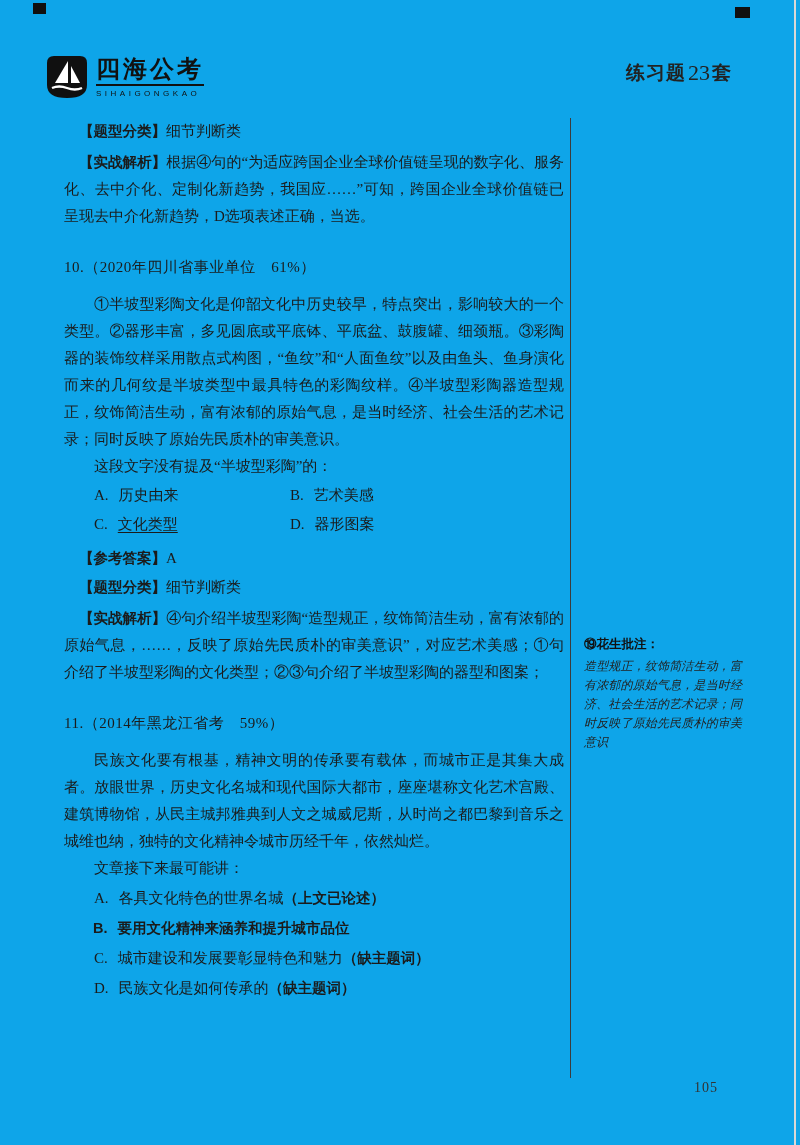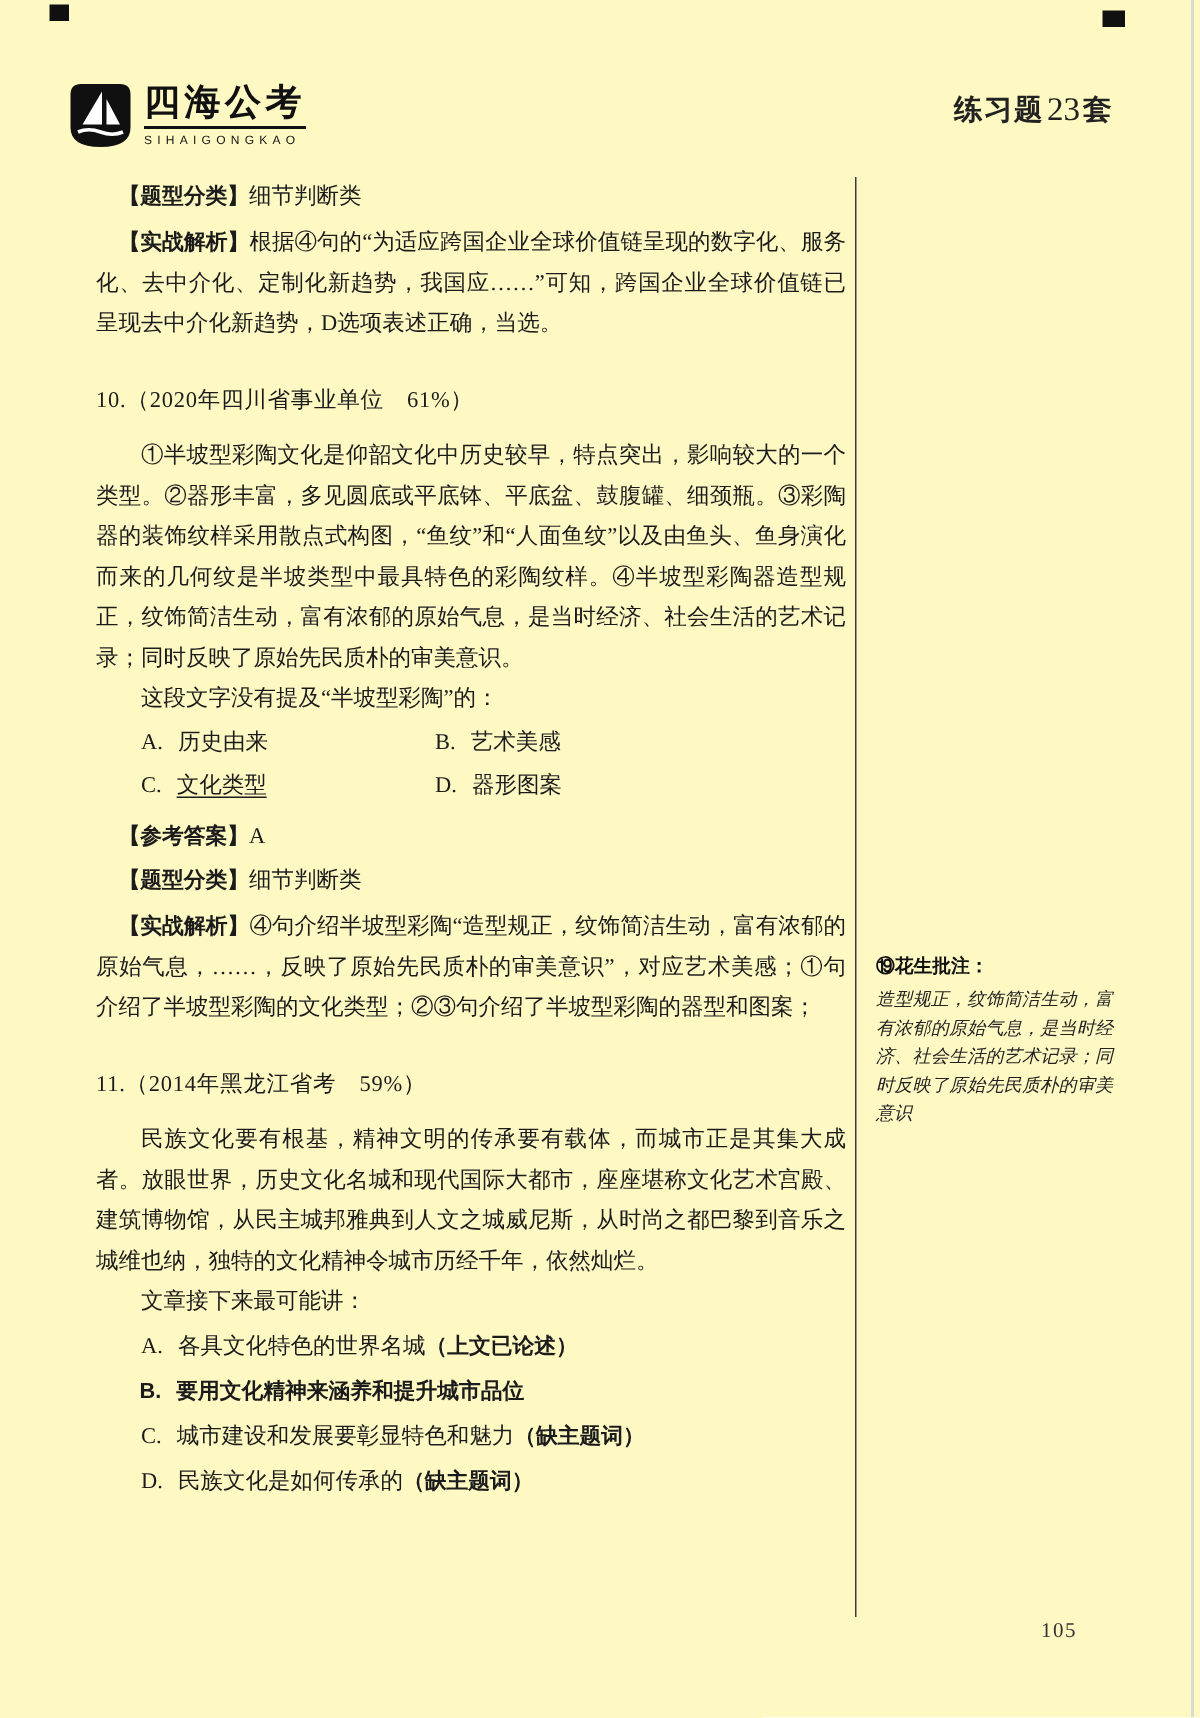--- a/index.html
+++ b/index.html
@@ -1,19 +1,19 @@
 <!DOCTYPE html>
 <html><head>
 <meta charset="utf-8">
 <style>
   * { margin:0; padding:0; box-sizing:border-box; }
   html,body { background:#ffffff; }
   .page {
     position:relative; width:800px; height:1145px; margin:0 auto;
-    background:#fef9c3; overflow:hidden;
+    background:#0ea5e9; overflow:hidden;
     font-family:"Liberation Serif","DejaVu Serif",serif;
     color:#1b1b1b;
   }
   
   .corner-mark { position:absolute; background:#101010; }
   .corner-mark.tl { left:33px; top:3px; width:13px; height:11px; }
   .corner-mark.tr { left:735px; top:7px; width:15px; height:11px; }
   .edge-line { position:absolute; right:4px; top:0; bottom:0; width:2px; background:#d9d9d6; }
 
   
@@ -22,21 +22,21 @@
   .brand-text { display:flex; flex-direction:column; }
   .brand-cn {
     font-family:"Liberation Sans","DejaVu Sans",sans-serif;
     font-weight:700; font-size:24px; letter-spacing:3px; color:#111; line-height:28px;
   }
   .brand-en {
     font-family:"Liberation Sans","DejaVu Sans",sans-serif;
     font-weight:400; font-size:8px; letter-spacing:3.5px; color:#111; line-height:11px;
     border-top:2px solid #111; padding-top:2px; margin-top:1px;
   }
-  .edition { position:absolute; right:58px; top:60px; display:flex; align-items:flex-start; color:#222;margin-left:48px; }
+  .edition { position:absolute; right:68px; top:60px; display:flex; align-items:flex-start; color:#222;margin-left:48px; }
   .ed-pre, .ed-suf { font-size:19px; font-weight:700; letter-spacing:1px; }
   .ed-num { font-size:22px; font-weight:400; padding:0 2px; font-family:"Liberation Serif",serif; }
 
   
   .content {
     position:absolute; left:64px; top:116px; width:500px;
     font-size:15px; line-height:27px; text-align:justify;
   }
   .lab {
     font-family:"Liberation Sans","DejaVu Sans",sans-serif;

